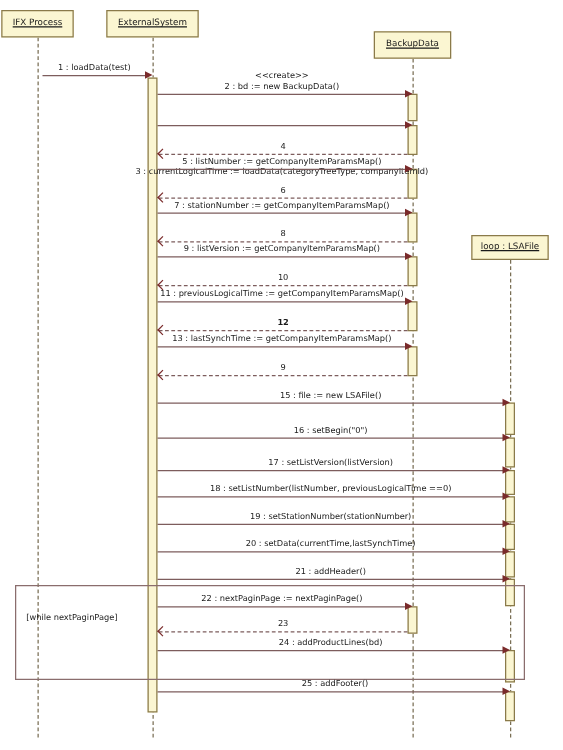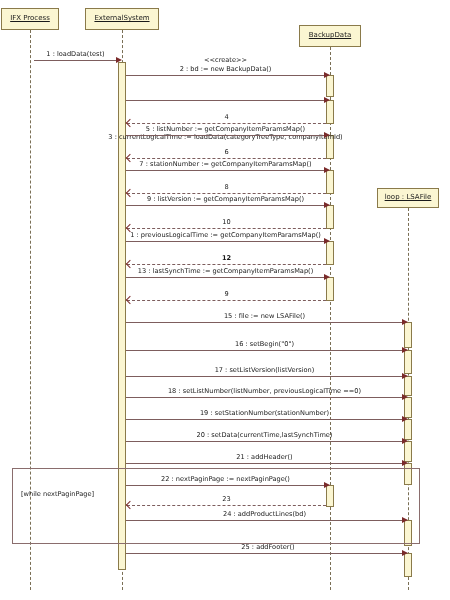--- a/index.html
+++ b/index.html
@@ -167,21 +167,21 @@
     <div class="arrowopen" style="left: 127px; top: 190px;"></div>
     <div class="msg-label center" style="left: 226.5px; top: 184px;">8</div>
     <div class="msg" style="left: 126px; top: 205px; width: 199px;"></div>
     <div class="arrowhead right" style="left: 324px; top: 202px;"></div>
     <div class="msg-label center" style="left: 225.5px; top: 196px;">9 : listVersion := getCompanyItemParamsMap()</div>
     <div class="msg ret" style="left: 127px; top: 228px; width: 199px;"></div>
     <div class="arrowopen" style="left: 127px; top: 225px;"></div>
     <div class="msg-label center" style="left: 226.5px; top: 219px;">10</div>
     <div class="msg" style="left: 126px; top: 241px; width: 199px;"></div>
     <div class="arrowhead right" style="left: 324px; top: 238px;"></div>
-    <div class="msg-label center" style="left: 225.5px; top: 232px;">1 : previousLogicalTime := getCompanyItemParamsMap()</div>
+    <div class="msg-label center" style="left: 225.5px; top: 232px;">11 : previousLogicalTime := getCompanyItemParamsMap()</div>
     <div class="msg ret" style="left: 127px; top: 264px; width: 199px;"></div>
     <div class="arrowopen" style="left: 127px; top: 261px;"></div>
     <div class="msg-label center" style="left: 226.5px; top: 255px; font-weight: bold;">12</div>
     <div class="msg" style="left: 126px; top: 277px; width: 199px;"></div>
     <div class="arrowhead right" style="left: 324px; top: 274px;"></div>
     <div class="msg-label center" style="left: 225.5px; top: 268px;">13 : lastSynchTime := getCompanyItemParamsMap()</div>
     <div class="msg ret" style="left: 127px; top: 300px; width: 199px;"></div>
     <div class="arrowopen" style="left: 127px; top: 297px;"></div>
     <div class="msg-label center" style="left: 226.5px; top: 291px;">9</div>
     <div class="msg" style="left: 126px; top: 322px; width: 277px;"></div>

